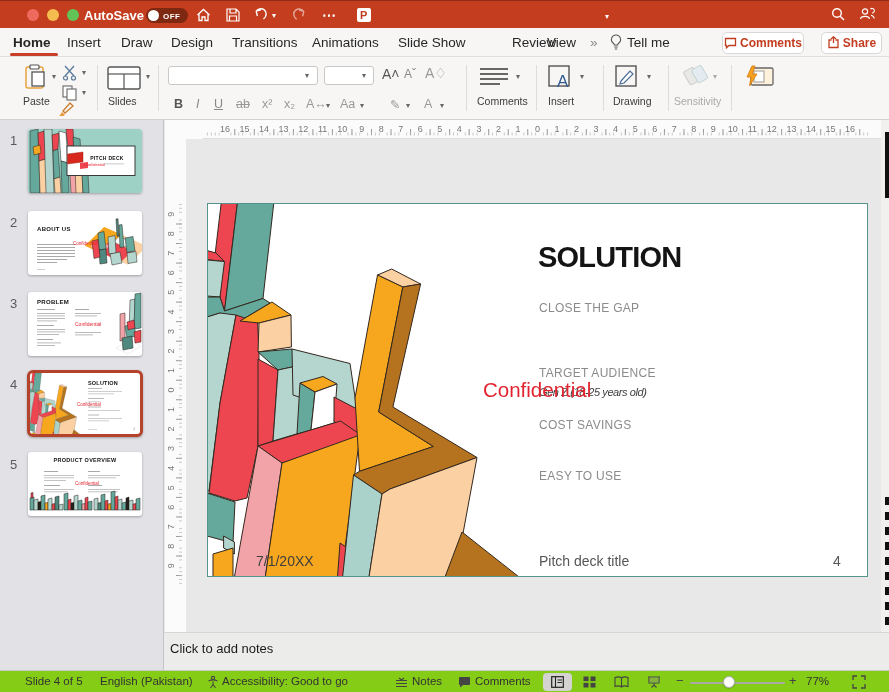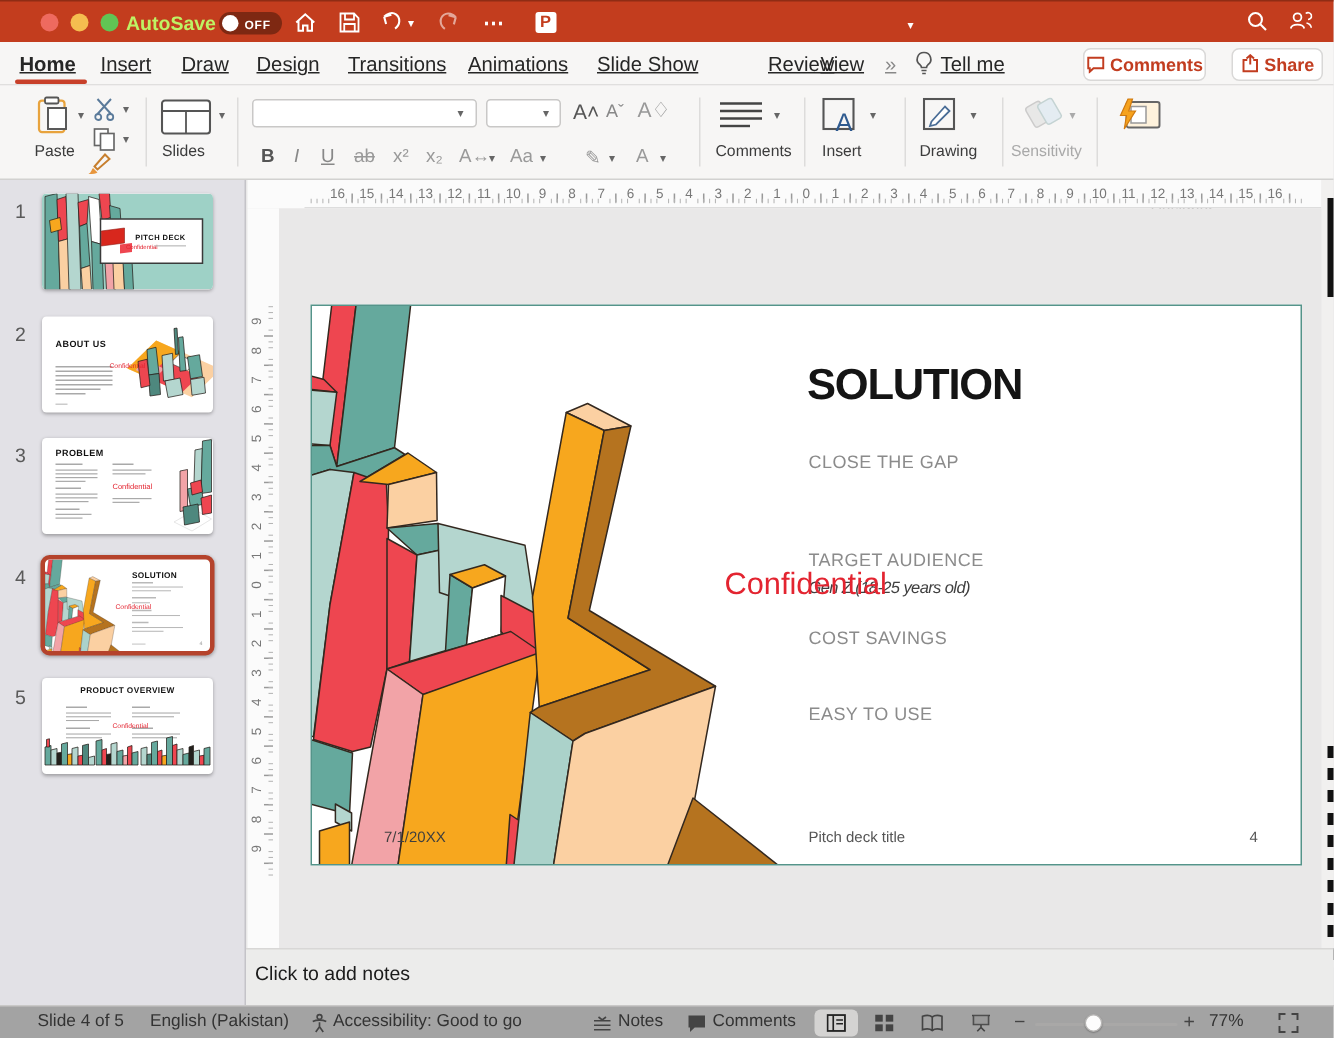--- a/index.html
+++ b/index.html
@@ -1,29 +1,29 @@
 <!DOCTYPE html>
 <html><head>
 <meta charset="utf-8">
 <style>
 * { margin:0; padding:0; box-sizing:border-box; }
 html,body { width:889px; height:692px; overflow:hidden; font-family:"Liberation Sans",sans-serif; background:#e9e8e8; }
 
 #titlebar { position:absolute; left:0; top:0; width:889px; height:28px; background:#c33d1e; border-top:1px solid #8f2c14; }
 .tl { position:absolute; top:8px; width:12px; height:12px; border-radius:50%; }
-#titlebar .tbtxt { position:absolute; color:#bef264; font-size:13px; font-weight:bold; top:7px; }
+#titlebar .tbtxt { position:absolute; color:#ffffff; font-size:13px; font-weight:bold; top:7px; }
 .tbicon { position:absolute; top:6px; color:#fff; font-size:14px; }
 #autosave-toggle { position:absolute; left:146px; top:7px; width:42px; height:15px; background:#7e2812; border-radius:8px; }
 #autosave-toggle .knob { position:absolute; left:2px; top:2px; width:11px; height:11px; border-radius:50%; background:#fff; }
 #autosave-toggle .off { position:absolute; left:17px; top:3.5px; font-size:8px; color:#fff; font-weight:bold; letter-spacing:0.5px;}
 #ppticon { position:absolute; left:357px; top:7px; width:14px; height:14px; background:#fff; border-radius:2px; }
 #ppticon span { position:absolute; left:3px; top:0.5px; color:#c33d1e; font-size:11px; font-weight:bold; }
 
 #tabs { position:absolute; left:0; top:28px; width:889px; height:29px; background:#f7f6f5; border-bottom:1px solid #e0dfde; }
-#tabs .tab { position:absolute; top:7px; font-size:13.5px; color:#262626; white-space:nowrap;text-decoration:underline; }
+#tabs .tab { position:absolute; top:7px; font-size:13.5px; color:#262626; white-space:nowrap; }
 #tabs .home { font-weight:bold; }
 #tabs .homeline { position:absolute; left:10px; top:25px; width:48px; height:3px; background:#c8402a; border-radius:2px; }
 .topbtn { position:absolute; top:4px; height:22px; line-height:20px; border:1px solid #d9d8d7; border-radius:5px; background:#fff; color:#c23d20; font-weight:bold; font-size:12px; text-align:center; white-space:nowrap; }
 
 #ribbon { position:absolute; left:0; top:57px; width:889px; height:63px; background:#f7f6f5; border-bottom:1px solid #d2d1d0; }
 .rsep { position:absolute; top:8px; width:1px; height:46px; background:#dddcdb; }
 .rlabel { position:absolute; top:38px; font-size:10.5px; color:#3c3c3c; }
 .dd { position:absolute; border:1px solid #c9c8c7; background:#fff; border-radius:3px; height:19px; }
 .chev { position:absolute; color:#666; font-size:8px; }
 .fbtn { position:absolute; top:40px; color:#6e6e6e; font-size:12.5px; }
@@ -38,26 +38,26 @@
 #sliver { position:absolute; left:881px; top:120px; width:8px; height:512px; background:#f1f0ef; }
 #scroll1 { position:absolute; left:885px; top:132px; width:4px; height:66px; background:#111; }
 #scroll2 { position:absolute; left:885px; top:497px; width:4px; height:148px;
   background:repeating-linear-gradient(180deg,#111 0 8px,#f1f0ef 8px 15px); }
 
 #slide { position:absolute; left:207px; top:203px; width:661px; height:374px; background:#fff; border:1px solid #55948a; }
 #islide { position:absolute; left:0; top:0; width:659px; height:372px; overflow:hidden; }
 #slide .h1 { position:absolute; left:330px; top:37px; font-size:29px; font-weight:bold; color:#141414; letter-spacing:-0.8px; }
 #slide .sh { position:absolute; left:331px; font-size:12px; color:#8b8b8b; letter-spacing:0.3px; white-space:nowrap; }
 #slide .bd { position:absolute; left:331px; font-size:11px; color:#404040; line-height:14.5px; white-space:nowrap; letter-spacing:-0.4px; }
-#slide .ft { position:absolute; font-size:10px; color:#555; }
+#slide .ft { position:absolute; font-size:14px; color:#555; }
 #wm { position:absolute; left:483px; top:377.5px; font-size:20.5px; color:#e32430; z-index:5; }
 
 #notes { position:absolute; left:164px; top:632px; width:725px; height:38px; background:#ececeb; border-top:1px solid #d8d7d6; }
 #notes span { position:absolute; left:6px; top:8px; font-size:13px; color:#1b1b1b; }
-#status { position:absolute; left:0; top:670px; width:889px; height:22px; background:#a3a3a3; border-top:1px solid #c9c8c7; font-size:11.5px; color:#333; }
+#status { position:absolute; left:0; top:670px; width:889px; height:22px; background:#84cc16; border-top:1px solid #c9c8c7; font-size:11.5px; color:#333; }
 #status .s { position:absolute; top:4px; white-space:nowrap; }
 svg { display:block; }
 .ic { position:absolute; }
 </style>
 </head>
 <body>
 
 <div id="titlebar">
   <div class="tl" style="left:27px;background:#ee6a5f;"></div>
   <div class="tl" style="left:47px;background:#f5bd4f;"></div>

